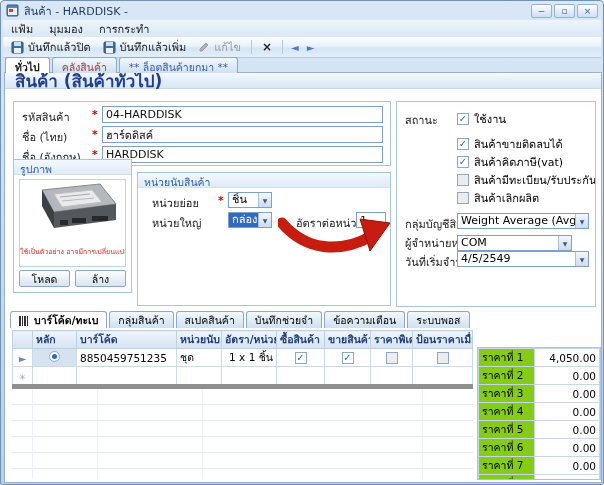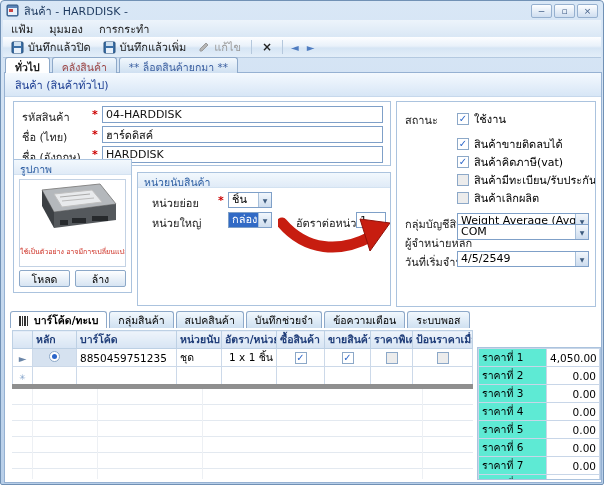--- a/index.html
+++ b/index.html
@@ -25,22 +25,22 @@
   .tb-sep{width:1px;height:14px;background:#b5c8dd;margin:0 3px}
   .nav-arrow{color:#4f7cc0;font-size:10px;padding:0 3px}
   .del-x{font-weight:bold;font-size:12px;padding:0 5px;color:#222}
   
   .tabstrip{position:absolute;top:56px;left:4px;height:16px;display:flex;gap:2px;font-size:10.5px;z-index:2}
   .tab{padding:1px 9px 0;border:1px solid #8ea9c9;border-bottom:none;border-radius:3px 3px 0 0;
     background:linear-gradient(#f2f8fd,#cfe0f1);white-space:nowrap}
   .tab.active{background:#fff;font-weight:bold}
   
   .content{position:absolute;left:3px;top:71px;width:598px;height:411px;background:#fff;border:1px solid #96b1d2}
-  .page-header{height:24px;background:linear-gradient(#f4f9fe,#d7e6f6);border-bottom:1px solid #c6d8ec;
-    display:flex;align-items:center;padding:0 10px;font-size:11px;font-weight:normal;color:#1e3f93}
+  .page-header{height:16px;background:linear-gradient(#f4f9fe,#d7e6f6);border-bottom:1px solid #c6d8ec;
+    display:flex;align-items:center;padding:0 10px;font-size:17px;font-weight:bold;color:#1e3f93}
   .panel{position:absolute;border:1px solid #abc3de;background:#fff;overflow:hidden}
   .panel-title{font-size:10.5px;color:#2e5fa3;padding:1px 6px;background:linear-gradient(#f2f8fd,#e0ebf7);
     border-bottom:1px solid #d3e2f1;height:15px}
   .lbl{position:absolute;font-size:11px;color:#1c1c1c;white-space:nowrap}
   .req{color:#cc0000;font-weight:bold;font-size:11px;position:absolute}
   .textbox{position:absolute;border:1px solid #7fa0c8;height:17px;font-size:11px;padding:0 3px;
     font-family:inherit;background:#fff;color:#111}
   .combo{position:absolute;display:flex;align-items:stretch;border:1px solid #7fa0c8;background:#fff;height:16px;font-size:11px}
   .combo .val{flex:1;padding:0 3px;line-height:14px;white-space:nowrap;overflow:hidden}
   .combo .btn{width:13px;background:linear-gradient(#f2f7fc,#cddcee);border-left:1px solid #a8c0da;
@@ -71,21 +71,21 @@
   .radio{width:11px;height:11px;border:1px solid #8ca8c8;border-radius:50%;display:inline-block;position:relative;background:#fff}
   .radio.on::after{content:"";position:absolute;left:2px;top:2px;width:5px;height:5px;border-radius:50%;background:#2c66c9}
   .splitter{position:absolute;left:7px;top:311px;width:461px;height:5px;background:#8f8f8f}
   .emptygrid{position:absolute;left:7px;top:316px;width:461px;height:90px;
     background:repeating-linear-gradient(to bottom,#fff 0 15px,#e3e9f0 15px 16px)}
   .vline{position:absolute;top:0;bottom:0;width:1px;background:#edf0f4}
   
   .price-panel{position:absolute;left:472px;top:274px;width:124px;height:133px;border:1px solid #abc3de;overflow:hidden}
   table.price{border-collapse:collapse;table-layout:fixed;width:122px;font-size:10.5px}
   .price td{border:1px solid #c8d6e8;height:13px;padding:0 3px;white-space:nowrap;overflow:hidden}
-  .price td.plabel{background:#5eead4;width:68px}
+  .price td.plabel{background:#84cc16;width:56px}
   .price td.pval{text-align:right;background:#fff}
   
   .hdd-box{position:absolute;left:5px;top:19px;width:107px;height:88px;border:1px solid #c3d2e4;background:#fff}
   .hdd-caption{position:absolute;left:0;right:0;top:66px;text-align:center;font-size:7px;color:#cc2a1e;white-space:nowrap;overflow:hidden}
   .enter-key{position:absolute;left:95px;top:47px;width:54px;height:27px;border:1px solid #7e7e7e;border-radius:4px;
     background:linear-gradient(#f4f4f4,#c4c4c4);box-shadow:2px 2px 2px rgba(0,0,0,.35);
     font-size:10px;font-weight:bold;color:#222;text-align:center;line-height:14px}
   .enter-key .sub{display:block;font-size:8px;line-height:6px;letter-spacing:1px;color:#444}
   .swoosh{position:absolute;left:140px;top:38px}
 </style>
@@ -187,21 +187,21 @@
         <span class="checkbox dim">✓</span>
         <span>สินค้าเลิกผลิต</span>
       </span>
 
       <span class="lbl" style="left:8px;top:113px">กลุ่มบัญชีสินค้า</span>
       <span class="combo" style="left:60px;top:111px;width:132px">
         <span class="val">Weight Average  (Avg)</span>
         <span class="btn">▼</span>
       </span>
       <span class="lbl" style="left:8px;top:132px">ผู้จำหน่ายหลัก</span>
-      <span class="combo" style="left:60px;top:122px;width:132px">
+      <span class="combo" style="left:60px;top:133px;width:115px">
         <span class="val">COM</span>
         <span class="btn">▼</span>
       </span>
       <span class="lbl" style="left:8px;top:151px">วันที่เริ่มจำหน่าย</span>
       <span class="combo" style="left:60px;top:149px;width:132px">
         <span class="val">4/5/2549</span>
         <span class="btn">▼</span>
       </span>
     </div>
 

